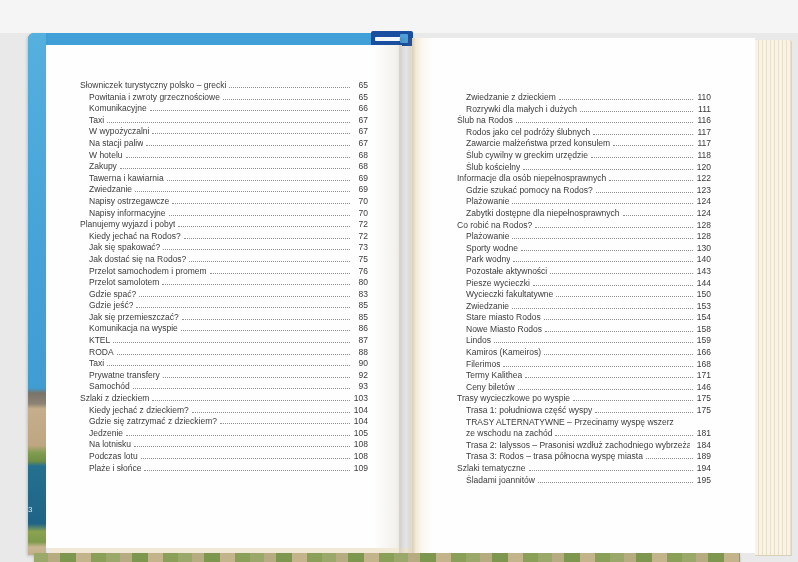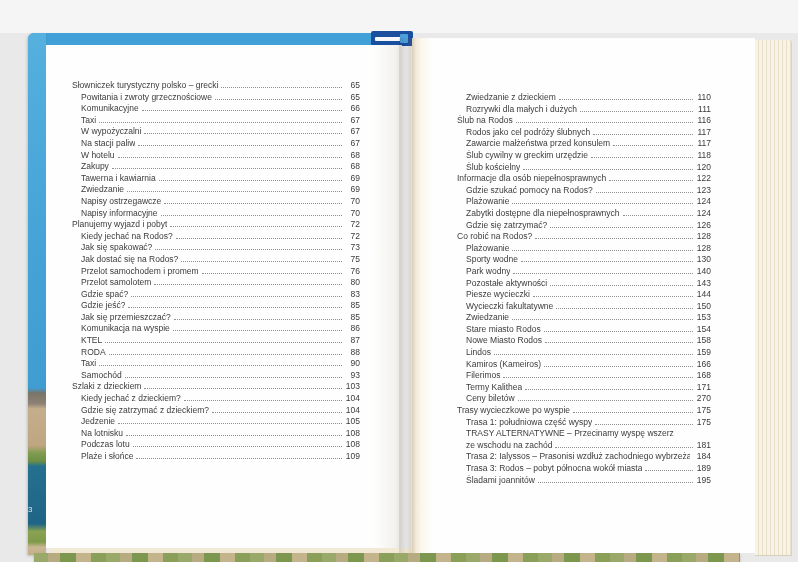--- a/index.html
+++ b/index.html
@@ -74,21 +74,21 @@
   }
   .page-stack {
     position:absolute; left:755px; top:40px; width:36px; height:515px;
     background:repeating-linear-gradient(90deg, #f8f3e6 0 3px, #e9e0ca 3px 4px);
     border-right:1px solid #ddd3bc; border-bottom:1px solid #d8cfb8;
     border-top-right-radius:3px;
   }
 
   
   .toc { position:absolute; font-size:8.5px; letter-spacing:0; }
-  .toc-left  { left:72px;  top:80px; width:288px; }
+  .toc-left  { left:80px;  top:80px; width:288px; }
   .toc-right { left:457px; top:92px; width:254px; }
   .toc-row { display:flex; align-items:baseline; height:11.6px; white-space:nowrap; }
   .toc-row.lvl1 .toc-label { padding-left:9px; }
   .toc-label { flex:0 1 auto; overflow:hidden; }
   .toc-leader {
     flex:1 1 auto; min-width:0; margin:0 3px 2px 3px;
     border-bottom:1px dotted #8f8f8f; height:1px;
   }
   .toc-leader.hidden { visibility:hidden; }
   .toc-page { flex:0 0 auto; min-width:15px; text-align:right; }
@@ -234,20 +234,25 @@
       <span class="toc-label">RODA</span>
       <span class="toc-leader"></span>
       <span class="toc-page">88</span>
     </div>
     <div class="toc-row lvl1">
       <span class="toc-label">Taxi</span>
       <span class="toc-leader"></span>
       <span class="toc-page">90</span>
     </div>
     <div class="toc-row lvl1">
+      <span class="toc-label">Prywatne transfery</span>
+      <span class="toc-leader"></span>
+      <span class="toc-page">92</span>
+    </div>
+    <div class="toc-row lvl1">
       <span class="toc-label">Samochód</span>
       <span class="toc-leader"></span>
       <span class="toc-page">93</span>
     </div>
     <div class="toc-row lvl0">
       <span class="toc-label">Szlaki z dzieckiem</span>
       <span class="toc-leader"></span>
       <span class="toc-page">103</span>
     </div>
     <div class="toc-row lvl1">
@@ -330,25 +335,20 @@
     <div class="toc-row lvl1">
       <span class="toc-label">Plażowanie</span>
       <span class="toc-leader"></span>
       <span class="toc-page">124</span>
     </div>
     <div class="toc-row lvl1">
       <span class="toc-label">Zabytki dostępne dla niepełnosprawnych</span>
       <span class="toc-leader"></span>
       <span class="toc-page">124</span>
     </div>
-    <div class="toc-row lvl1">
-      <span class="toc-label">Gdzie się zatrzymać?</span>
-      <span class="toc-leader"></span>
-      <span class="toc-page">126</span>
-    </div>
     <div class="toc-row lvl0">
       <span class="toc-label">Co robić na Rodos?</span>
       <span class="toc-leader"></span>
       <span class="toc-page">128</span>
     </div>
     <div class="toc-row lvl1">
       <span class="toc-label">Plażowanie</span>
       <span class="toc-leader"></span>
       <span class="toc-page">128</span>
     </div>
@@ -408,21 +408,21 @@
       <span class="toc-page">168</span>
     </div>
     <div class="toc-row lvl1">
       <span class="toc-label">Termy Kalithea</span>
       <span class="toc-leader"></span>
       <span class="toc-page">171</span>
     </div>
     <div class="toc-row lvl1">
       <span class="toc-label">Ceny biletów</span>
       <span class="toc-leader"></span>
-      <span class="toc-page">270</span>
+      <span class="toc-page">146</span>
     </div>
     <div class="toc-row lvl0">
       <span class="toc-label">Trasy wycieczkowe po wyspie</span>
       <span class="toc-leader"></span>
       <span class="toc-page">175</span>
     </div>
     <div class="toc-row lvl1">
       <span class="toc-label">Trasa 1: południowa część wyspy</span>
       <span class="toc-leader"></span>
       <span class="toc-page">175</span>
@@ -436,22 +436,27 @@
       <span class="toc-label">ze wschodu na zachód</span>
       <span class="toc-leader"></span>
       <span class="toc-page">181</span>
     </div>
     <div class="toc-row lvl1">
       <span class="toc-label">Trasa 2: Ialyssos – Prasonisi wzdłuż zachodniego wybrzeża</span>
       <span class="toc-leader"></span>
       <span class="toc-page">184</span>
     </div>
     <div class="toc-row lvl1">
-      <span class="toc-label">Trasa 3: Rodos – pobyt północna wokół miasta</span>
+      <span class="toc-label">Trasa 3: Rodos – trasa północna wyspę miasta</span>
       <span class="toc-leader"></span>
       <span class="toc-page">189</span>
     </div>
+    <div class="toc-row lvl0">
+      <span class="toc-label">Szlaki tematyczne</span>
+      <span class="toc-leader"></span>
+      <span class="toc-page">194</span>
+    </div>
     <div class="toc-row lvl1">
       <span class="toc-label">Śladami joannitów</span>
       <span class="toc-leader"></span>
       <span class="toc-page">195</span>
     </div>
   </div>
 
 </body></html>

